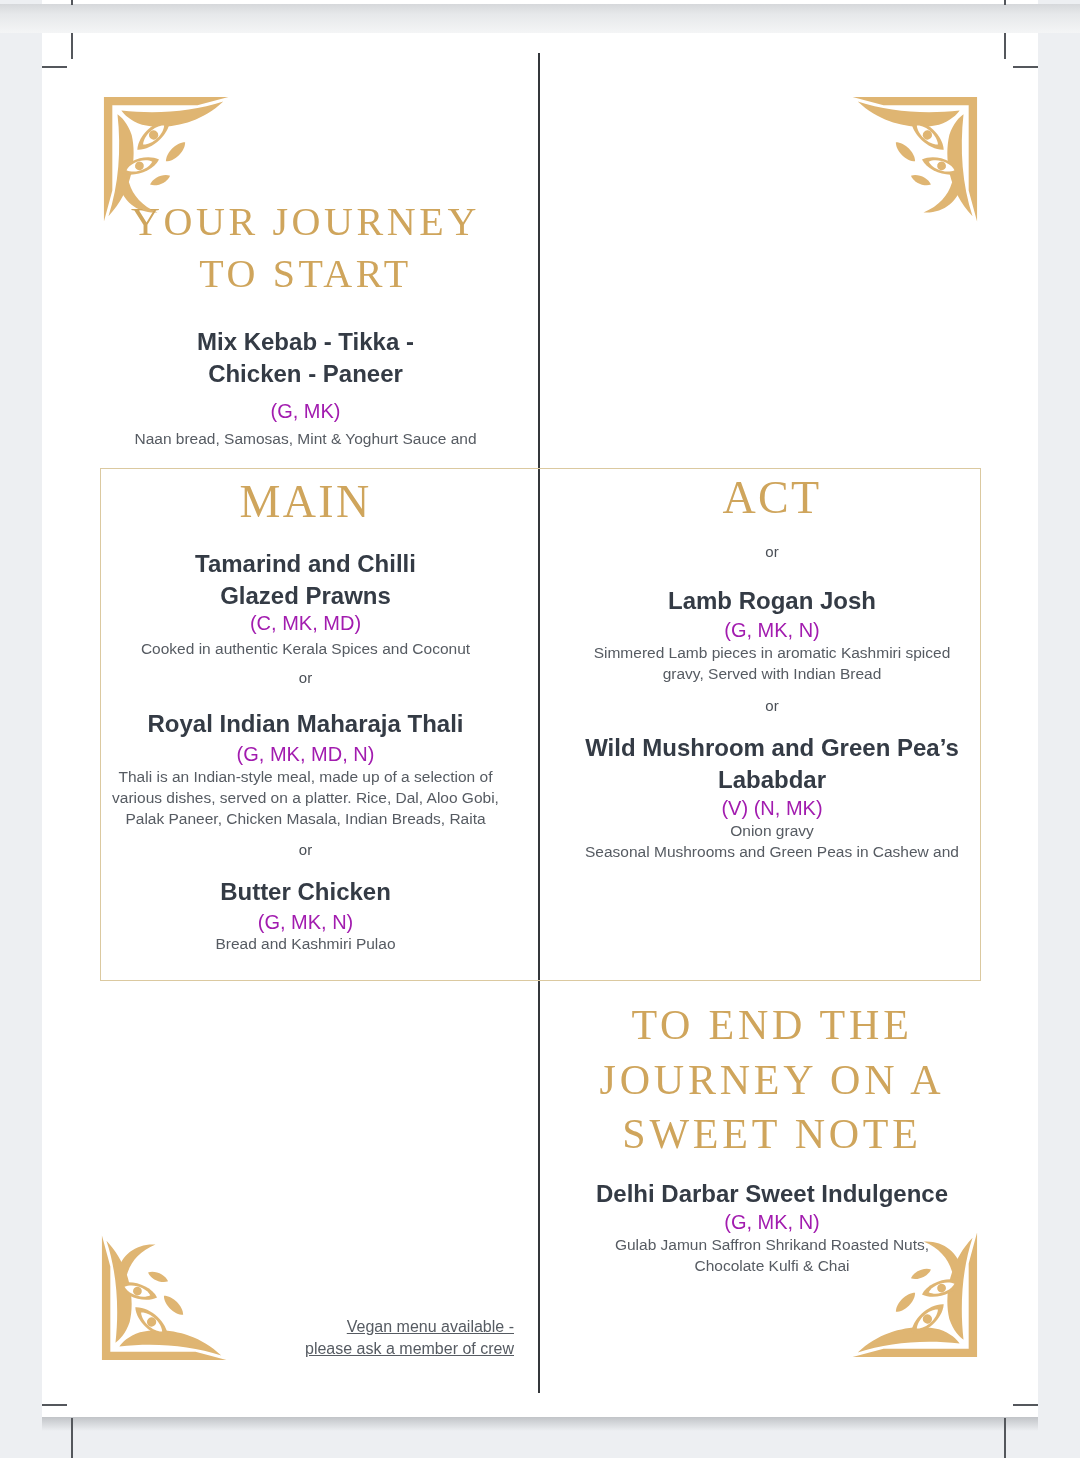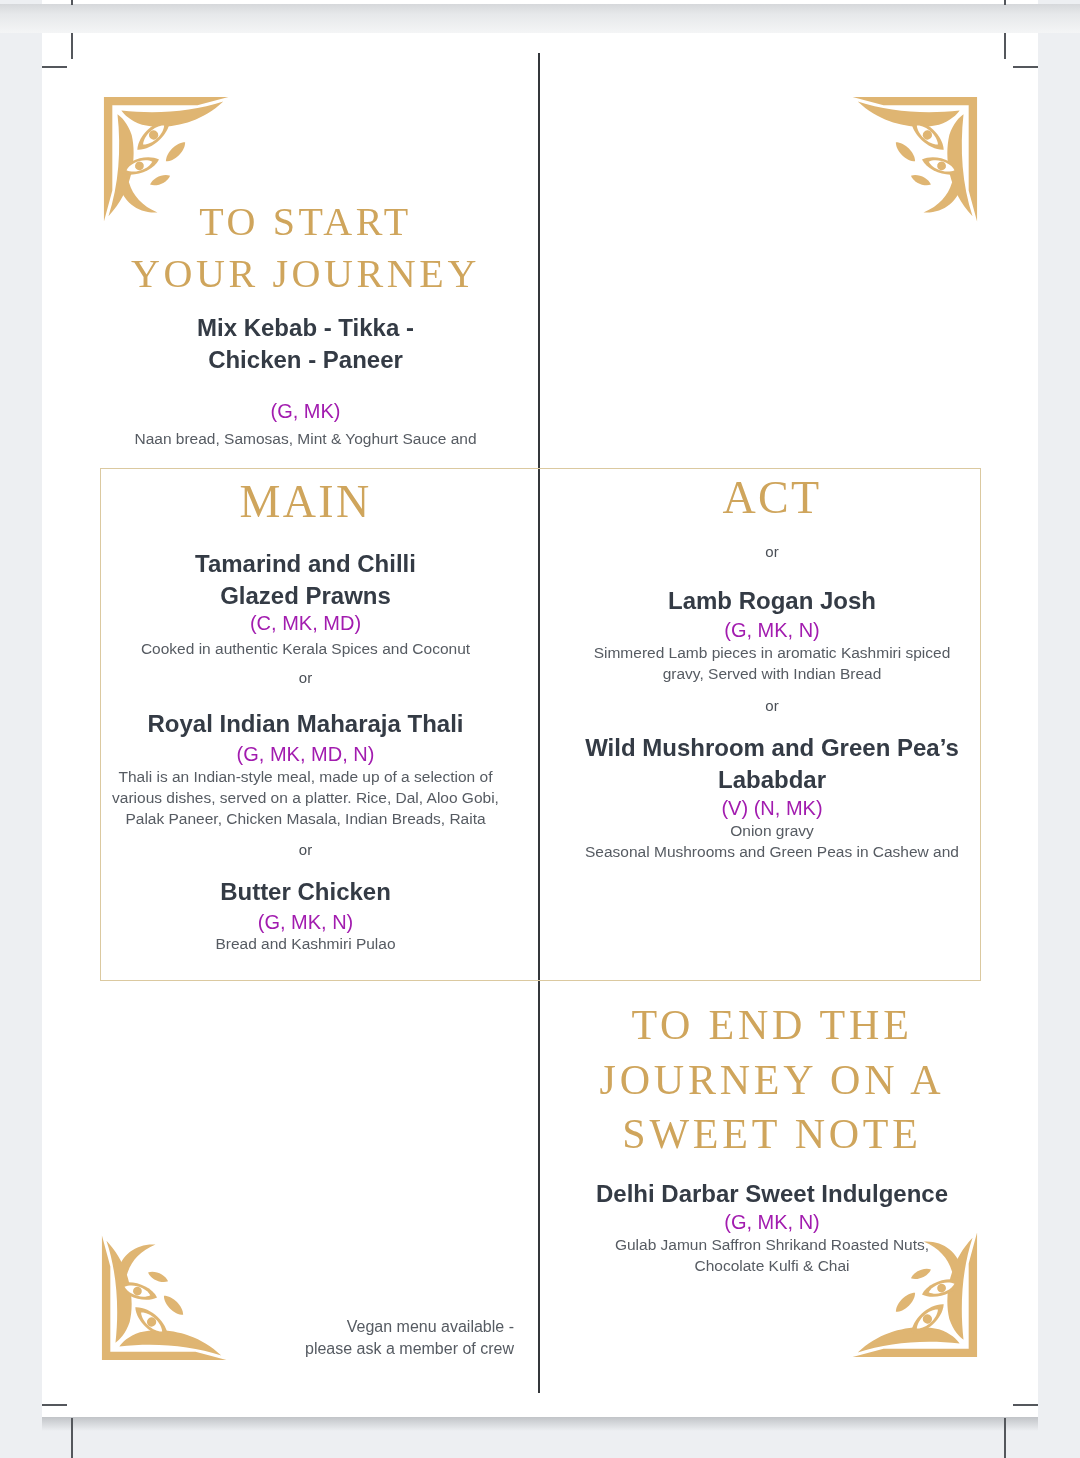--- a/index.html
+++ b/index.html
@@ -31,21 +31,21 @@
   .serif-h{font-family:"Liberation Serif", serif;font-weight:400;
     color:#cfa55c;letter-spacing:0.09em;line-height:1.3;}
   .h-start{font-size:40px;}
   .h-mainact{font-size:46px;letter-spacing:0.05em;line-height:1.15;}
   .h-sweet{font-size:42px;}
   .dish{font-size:24px;font-weight:600;color:#343b45;line-height:1.35;}
   .allerg{font-size:20px;color:#a21caf;line-height:1.2;}
   .desc{font-size:15.5px;color:#565b62;line-height:1.36;}
   .or{font-size:15px;color:#4a4f56;}
   .vegan{left:238px;top:1316px;width:276px;text-align:right;
-    font-size:16px;color:#565b62;line-height:1.4;}
+    font-size:16px;color:#565b62;line-height:1.4;text-decoration:underline;}
   
   .flourish{width:129px;height:131px;}
   .fl-tl{left:102px;top:94px;}
   .fl-tr{left:850px;top:94px;transform:scaleX(-1);}
   .fl-bl{left:100px;top:1232px;transform:scaleY(-1);}
   .fl-br{left:850px;top:1229px;transform:scale(-1,-1);}
 </style>
 </head>
 <body>
 
@@ -101,24 +101,24 @@
     <use href="#flourish"></use>
   </svg>
 <svg class="abs flourish fl-bl">
     <use href="#flourish"></use>
   </svg>
 <svg class="abs flourish fl-br">
     <use href="#flourish"></use>
   </svg>
 
 <div class="abs col-l serif-h h-start" style="top:196px">
+  <div>YOUR JOURNEY</div>
   <div>TO START</div>
-  <div>YOUR JOURNEY</div>
 </div>
-<div class="abs col-l dish" style="top:312px">
+<div class="abs col-l dish" style="top:326px">
   <div>Mix Kebab - Tikka -</div>
   <div>Chicken - Paneer</div>
 </div>
 <div class="abs col-l allerg" style="top:399px">(G, MK)</div>
 <div class="abs col-l desc" style="top:428px">
   <div>Naan bread, Samosas, Mint &amp; Yoghurt Sauce and</div>
 </div>
 
 <div class="abs menu-box"></div>
 

